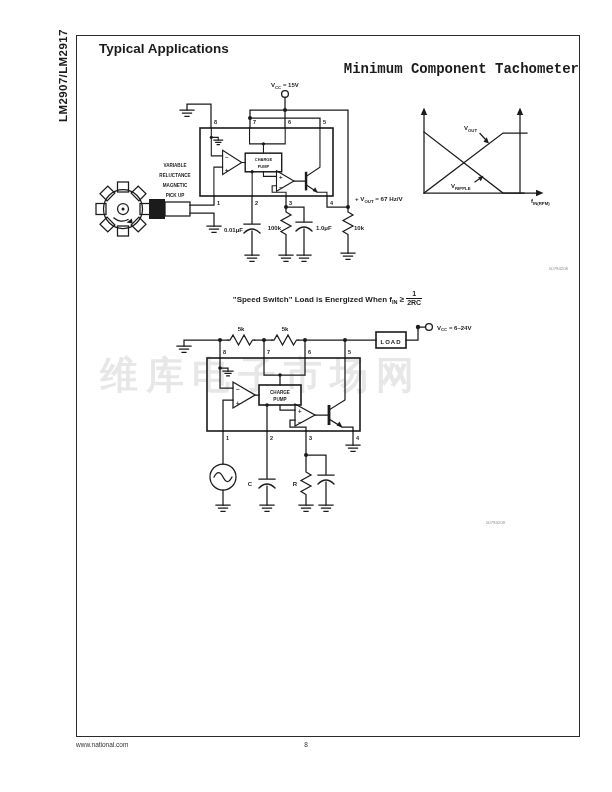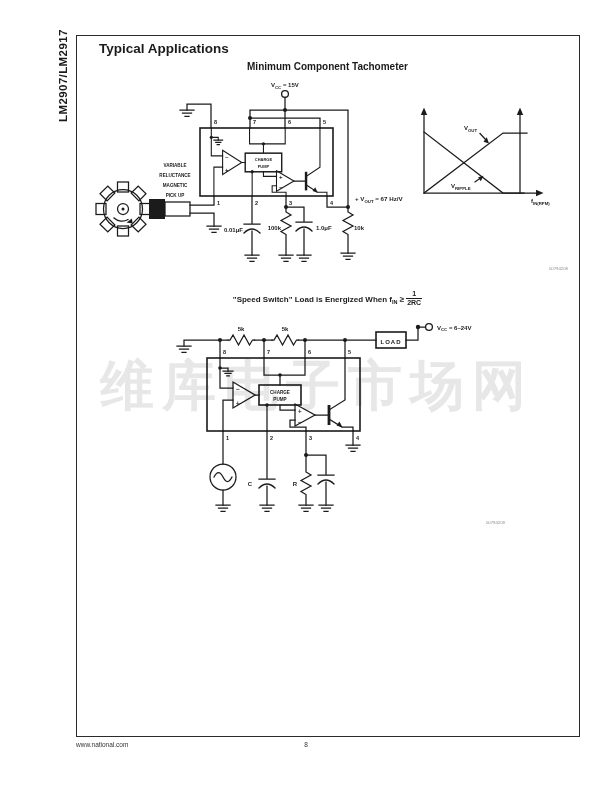--- a/index.html
+++ b/index.html
@@ -5,29 +5,29 @@
   html,body{margin:0;padding:0;background:#ffffff;}
   .page{position:relative;width:612px;height:792px;background:#fff;overflow:hidden;
         font-family:"Liberation Sans",sans-serif;}
   .border-rect{position:absolute;left:76px;top:35px;width:502px;height:700px;
         border:1.2px solid #2b2b2b;z-index:1;}
   .sidebar-label{position:absolute;left:57px;top:122px;transform:rotate(-90deg);
         transform-origin:0 0;font-size:11.5px;font-weight:700;letter-spacing:.4px;
         color:#1b1b1b;white-space:nowrap;z-index:3;}
   .doc-title{position:absolute;left:99px;top:41px;font-size:13.5px;font-weight:700;
         color:#1b1b1b;z-index:3;}
-  .fig1-title{position:absolute;left:76px;top:61px;width:503px;text-align:center;
-        font-size:10px;font-weight:700;color:#1b1b1b;z-index:3;}
+  .fig1-title{position:absolute;left:76px;top:61px;width:503px;text-align:right;
+        font-size:14px;font-weight:700;color:#1b1b1b;z-index:3;font-family:Liberation Mono, monospace;}
   .fig2-title{position:absolute;left:76px;top:291px;width:503px;text-align:center;
         font-size:8px;font-weight:700;color:#1b1b1b;z-index:3;}
   .fig2-title sub{font-size:5.5px;}
   .frac{display:inline-flex;flex-direction:column;align-items:center;vertical-align:middle;
         font-size:7px;line-height:1.15;margin-left:2px;position:relative;top:-1px;}
   .frac .den{border-top:1px solid #1b1b1b;padding:0 1px;}
-  .watermark{position:absolute;left:100px;top:350px;font-size:54px;font-weight:700;
+  .watermark{position:absolute;left:100px;top:350px;font-size:38px;font-weight:700;
         letter-spacing:8px;color:#e7e7e7;white-space:nowrap;z-index:0;}
   .footer{position:absolute;left:0;top:741px;width:612px;z-index:3;font-size:6.5px;color:#333;}
   .footer .url{position:absolute;left:76px;}
   .footer .pagenum{position:absolute;left:0;width:612px;text-align:center;}
   svg.schematic{position:absolute;left:0;top:0;z-index:2;}
   svg .w{stroke:#1b1b1b;stroke-width:1.25;fill:none;stroke-linecap:square;stroke-linejoin:miter;}
   svg .box{stroke:#1b1b1b;stroke-width:1.6;fill:none;}
   svg .thick{stroke:#1b1b1b;stroke-width:2.8;fill:none;}
   svg .dot{fill:#1b1b1b;stroke:none;}
   svg .term{fill:#fff;stroke:#1b1b1b;stroke-width:1.3;}

